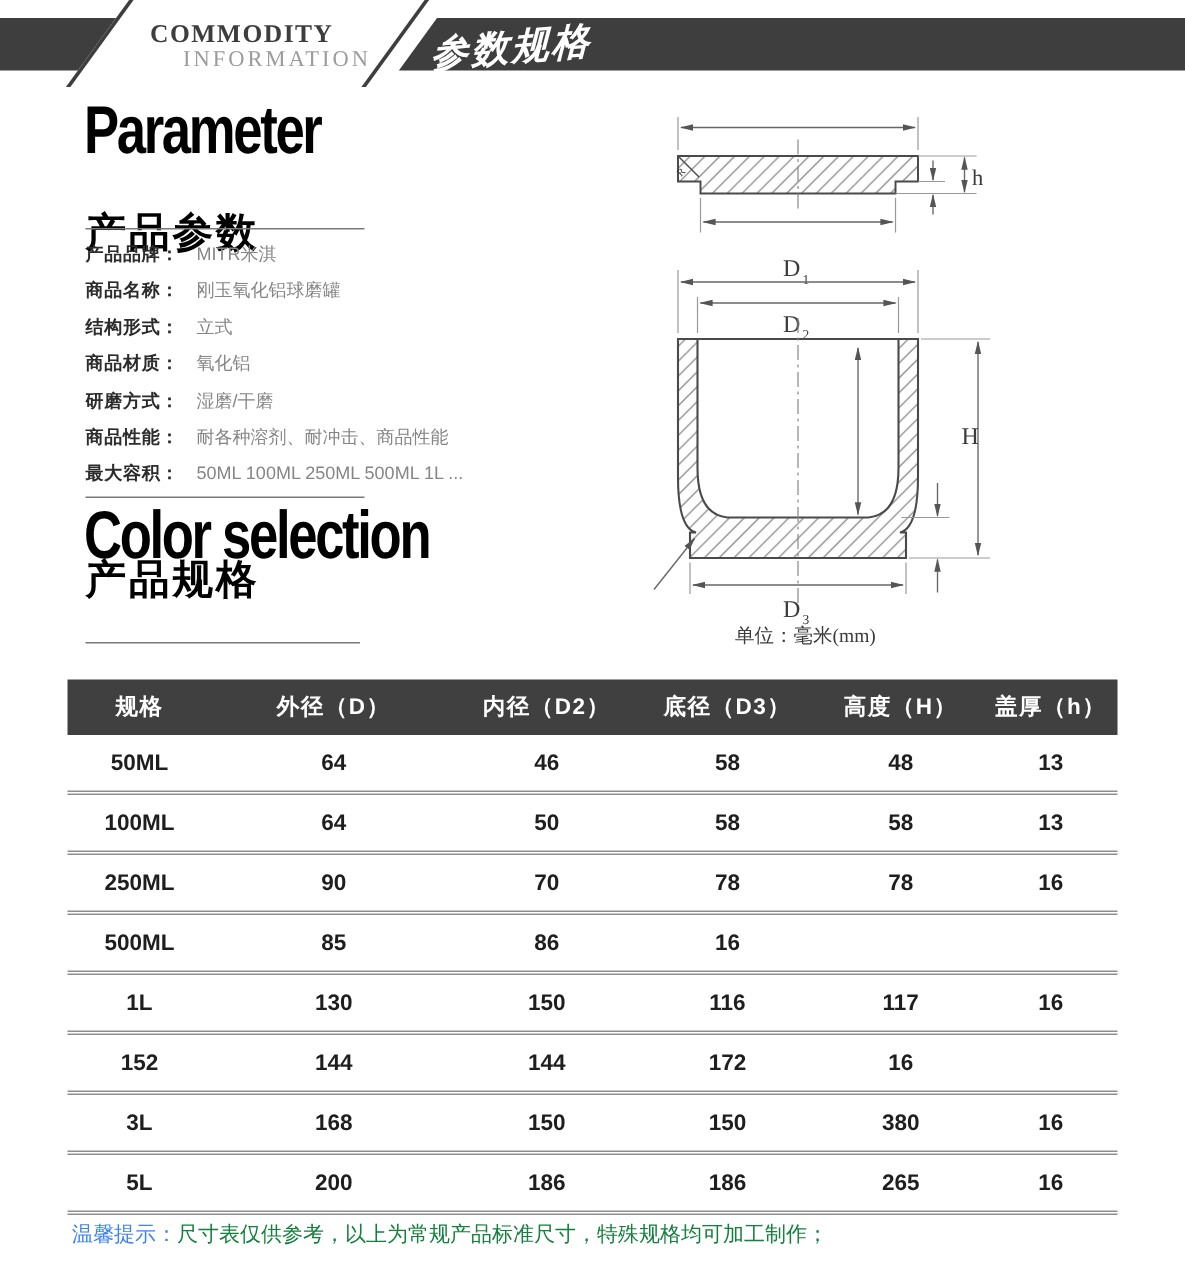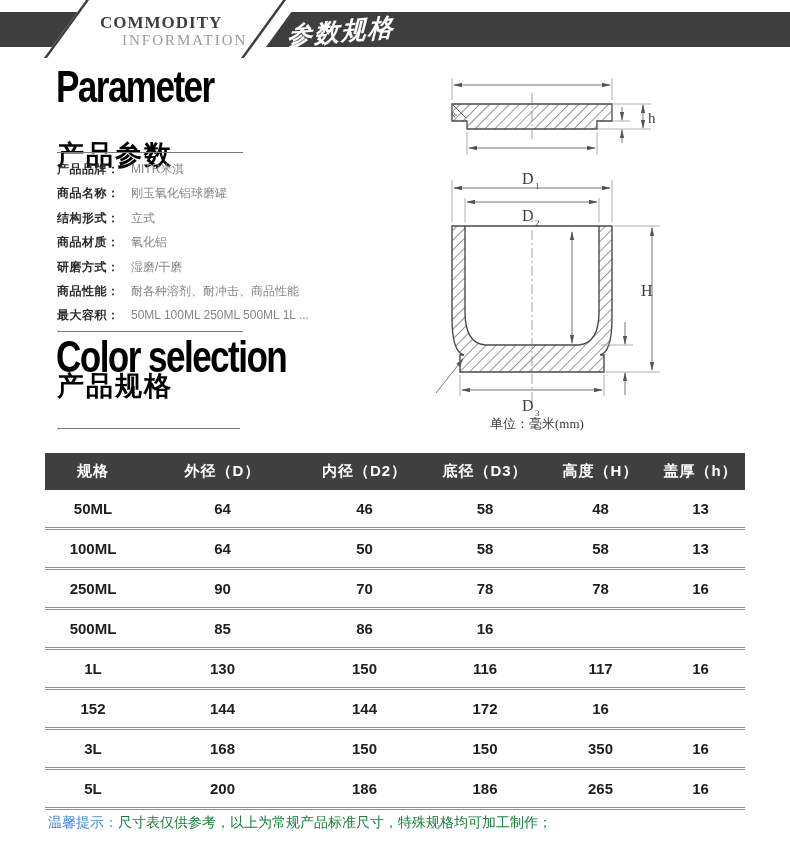--- a/index.html
+++ b/index.html
@@ -246,21 +246,21 @@
     <div class="td">144</div>
     <div class="td">144</div>
     <div class="td">172</div>
     <div class="td">16</div>
   </div>
   <div class="trow">
     <div class="td">3L</div>
     <div class="td">168</div>
     <div class="td">150</div>
     <div class="td">150</div>
-    <div class="td">350</div>
+    <div class="td">380</div>
     <div class="td">16</div>
   </div>
   <div class="trow">
     <div class="td">5L</div>
     <div class="td">200</div>
     <div class="td">186</div>
     <div class="td">186</div>
     <div class="td">265</div>
     <div class="td">16</div>
   </div>

